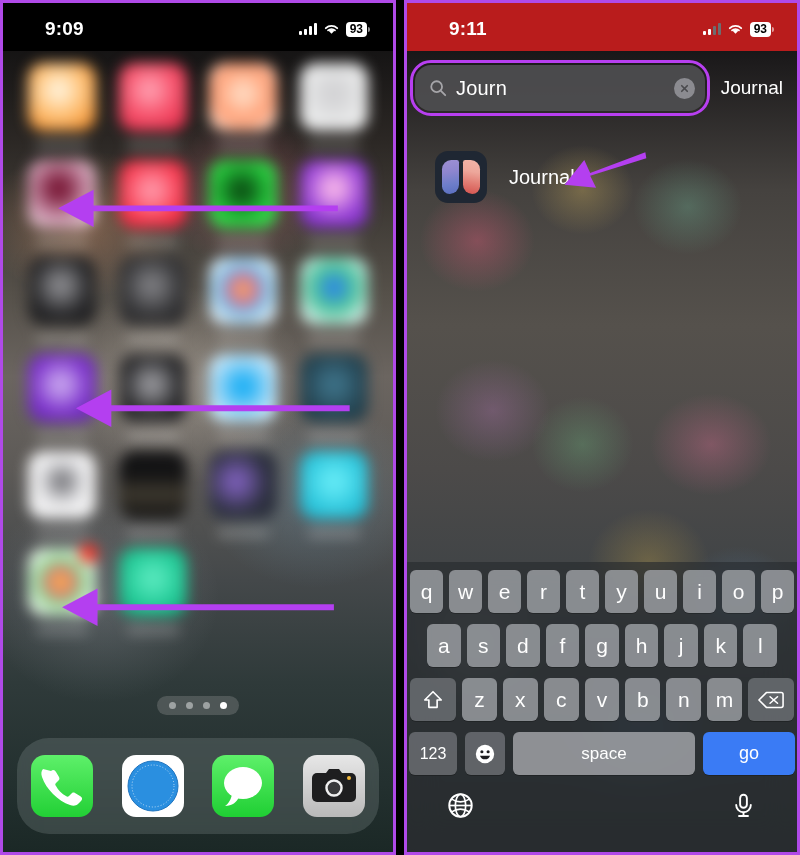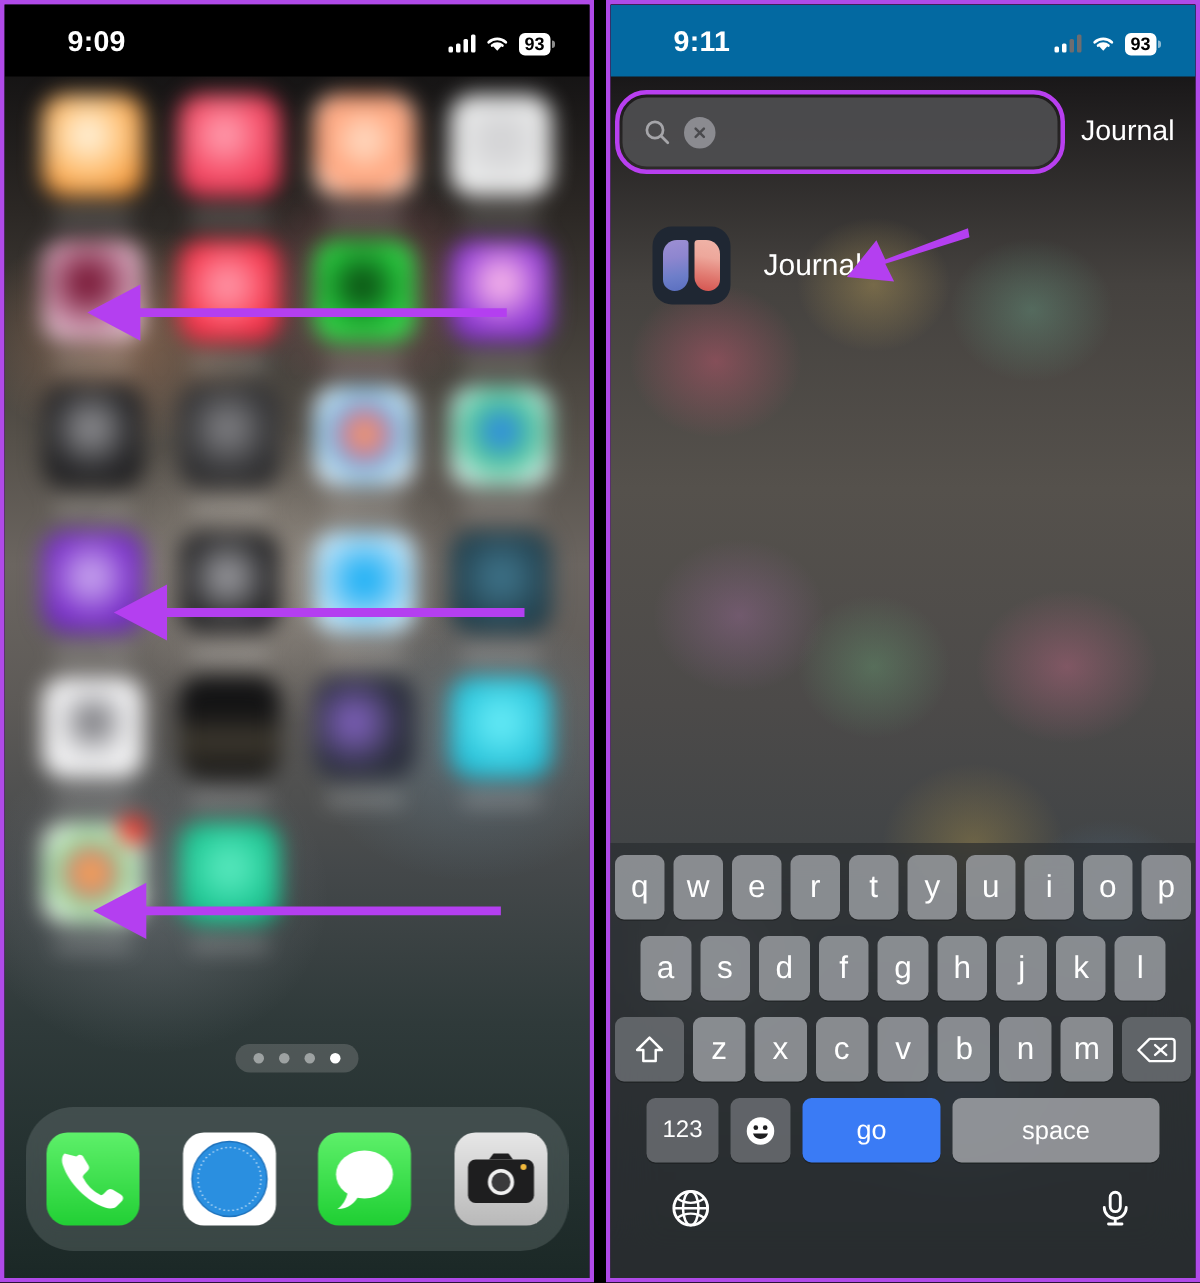--- a/index.html
+++ b/index.html
@@ -66,21 +66,21 @@
     top: 0; left: 0; right: 0;
     height: 48px;
     display: flex;
     align-items: center;
     justify-content: space-between;
     padding: 4px 26px 0 42px;
     box-sizing: border-box;
     background: #000;
     z-index: 40;
   }
-  .panel.right .statusbar { background: #0369a1; }
+  .panel.right .statusbar { background: #b91c1c; }
   .sb-time {
     color: #fff;
     font-size: 19px;
     font-weight: bold;
     letter-spacing: .2px;
   }
   .sb-right { display: flex; align-items: center; gap: 5px; }
   .bars { display: flex; align-items: flex-end; gap: 2px; height: 12px; }
   .bars i {
     display: block; width: 3px; background: #fff; border-radius: 1px;
@@ -273,21 +273,21 @@
     font-size: 17px;
     background: rgba(170,173,177,.78);
   }
   .key.go {
     background: #3a7bf5;
     flex: 0 0 92px;
     font-size: 18px;
   }
   .key.num { flex: 0 0 48px; font-size: 16px; }
   .key.emoji { flex: 0 0 40px; font-size: 19px; background: rgba(108,112,116,.82); }
-  .krow.bottomrow { gap: 8px; padding: 0 24px; }
+  .krow.bottomrow { gap: 8px; padding: 0 2px; }
   .kb-bottom {
     display: flex; align-items: center; justify-content: space-between;
     padding: 6px 40px 0 40px;
   }
   .kb-bottom svg { width: 27px; height: 27px; }
 </style>
 </head>
 <body>
 
 <div id="root">
@@ -483,20 +483,21 @@
         <span class="battery">93</span>
       </div>
     </div>
 
     <div class="searchrow">
       <div class="searchfield">
         <svg class="s-magnifier" viewBox="0 0 20 20">
           <circle cx="8.5" cy="8.5" r="6" fill="none" stroke="#c9c9cd" stroke-width="2"></circle>
           <line x1="13" y1="13" x2="18" y2="18" stroke="#c9c9cd" stroke-width="2" stroke-linecap="round"></line>
         </svg>
+        <span class="s-value">Journ</span>
         <span class="s-clear">
           <svg width="11" height="11" viewBox="0 0 12 12">
             <line x1="3" y1="3" x2="9" y2="9" stroke="#4a4a4d" stroke-width="1.8" stroke-linecap="round"></line>
             <line x1="9" y1="3" x2="3" y2="9" stroke="#4a4a4d" stroke-width="1.8" stroke-linecap="round"></line>
           </svg>
         </span>
       </div>
       <div class="cancel-btn">Journal</div>
     </div>
 
@@ -562,22 +563,22 @@
       <div class="krow bottomrow">
         <div class="key special num">123</div>
         <div class="key emoji">
           <svg width="22" height="22" viewBox="0 0 24 24">
             <circle cx="12" cy="12" r="10" fill="#fff"></circle>
             <circle cx="8.6" cy="9.6" r="1.7" fill="#1d1d1f"></circle>
             <circle cx="15.4" cy="9.6" r="1.7" fill="#1d1d1f"></circle>
             <path d="M6.5 13.8 a5.8 5.8 0 0 0 11 0 Z" fill="#1d1d1f"></path>
           </svg>
         </div>
+        <div class="key space">space</div>
         <div class="key go">go</div>
-        <div class="key space">space</div>
       </div>
       <div class="kb-bottom">
         <span>
           <svg viewBox="0 0 24 24">
             <circle cx="12" cy="12" r="10" fill="none" stroke="#fff" stroke-width="1.7"></circle>
             <ellipse cx="12" cy="12" rx="4.6" ry="10" fill="none" stroke="#fff" stroke-width="1.5"></ellipse>
             <line x1="2" y1="12" x2="22" y2="12" stroke="#fff" stroke-width="1.5"></line>
             <path d="M4.2 6.4 a14 14 0 0 0 15.6 0" fill="none" stroke="#fff" stroke-width="1.4"></path>
             <path d="M4.2 17.6 a14 14 0 0 1 15.6 0" fill="none" stroke="#fff" stroke-width="1.4"></path>
           </svg>

